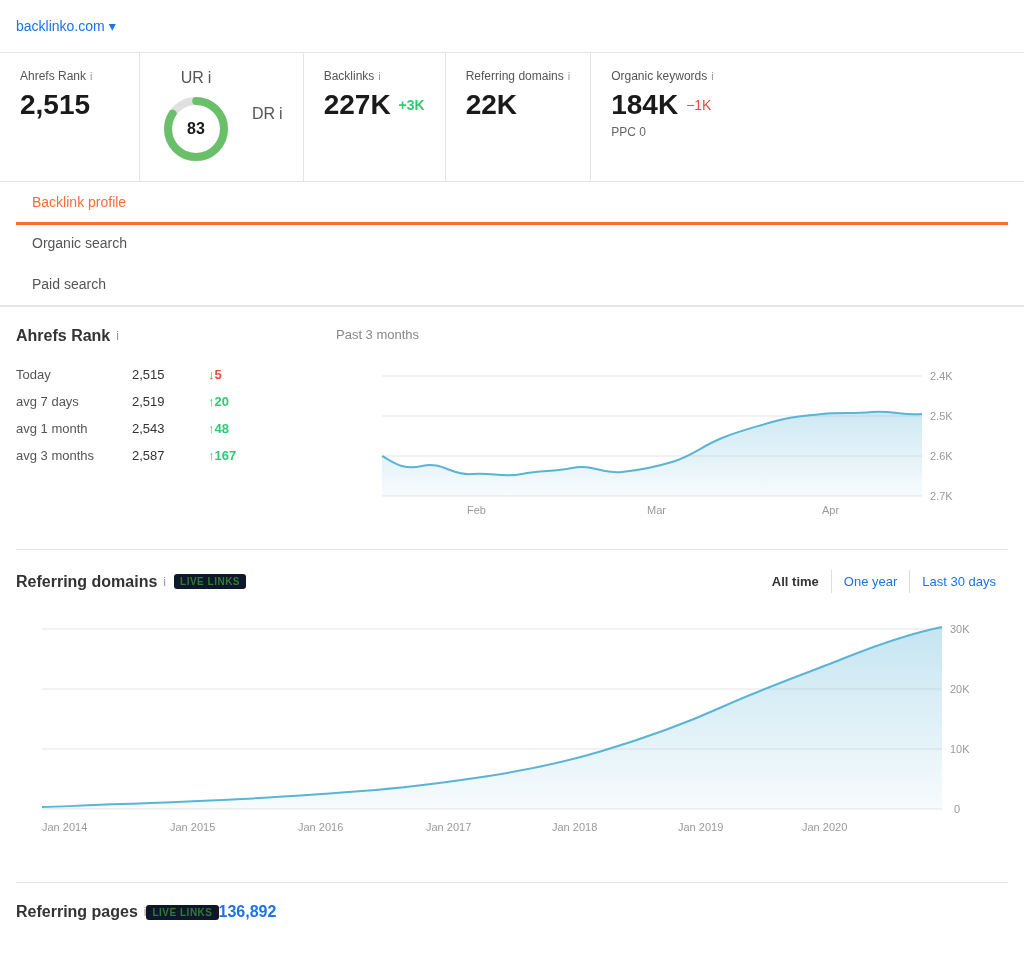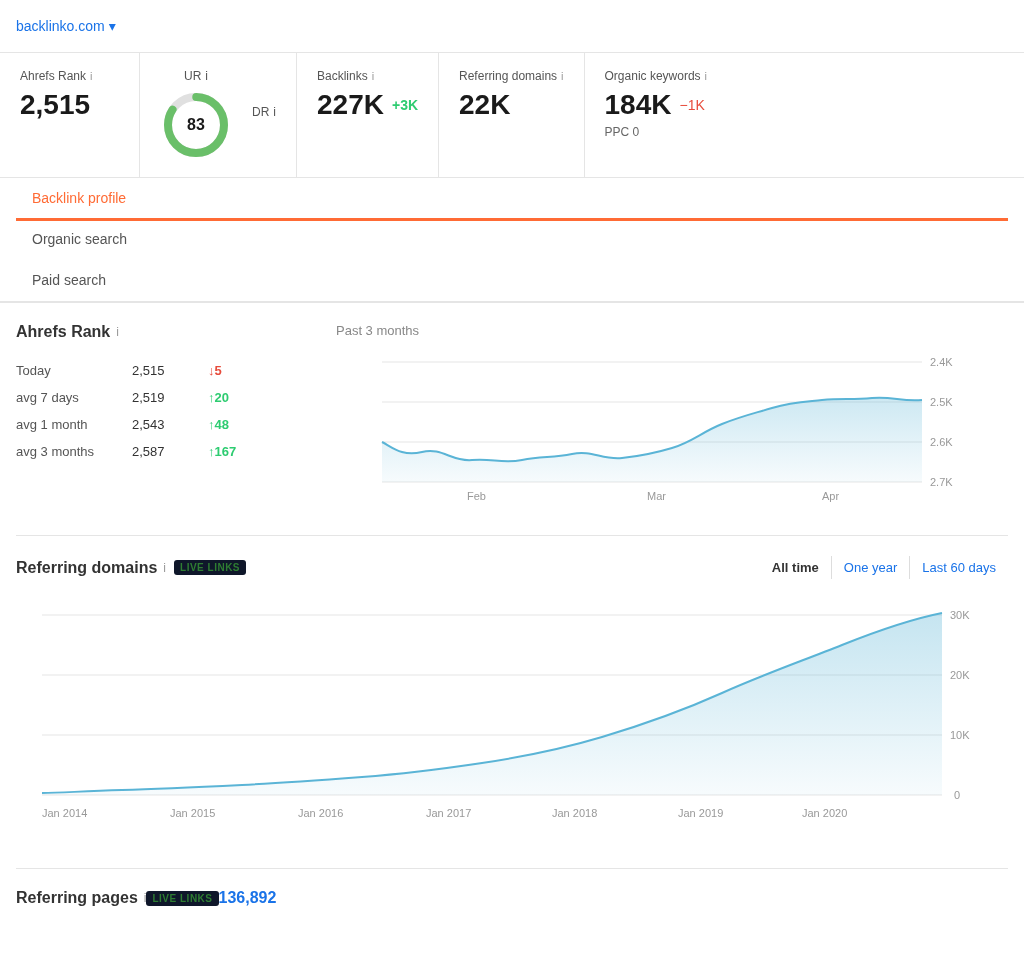--- a/index.html
+++ b/index.html
@@ -16,21 +16,21 @@
     .metric-label { font-size: 12px; color: #555; margin-bottom: 6px; display: flex; align-items: center; gap: 4px; }
     .metric-label .info-icon { color: #999; font-size: 11px; cursor: pointer; }
     .metric-value { font-size: 28px; font-weight: 700; color: #1a1a1a; display: flex; align-items: center; gap: 8px; }
     .metric-value .positive { color: #2ecc71; font-size: 14px; font-weight: 600; }
     .metric-value .negative { color: #e74c3c; font-size: 14px; font-weight: 400; }
     .metric-sub { font-size: 12px; color: #666; margin-top: 4px; }
 
     
     .donut-cell { padding: 16px 20px; border-right: 1px solid #e5e5e5; display: flex; gap: 20px; align-items: center; }
     .donut-wrapper { display: flex; flex-direction: column; align-items: center; }
-    .donut-label { font-size: 12px; color: #555; margin-bottom: 6px; display: flex; align-items: center; gap: 4px; text-align: right; }
+    .donut-label { font-size: 16px; color: #555; margin-bottom: 6px; display: flex; align-items: center; gap: 4px; text-align: right; }
     .donut-container { position: relative; width: 72px; height: 72px; }
     .donut-svg { width: 72px; height: 72px; }
     .donut-text { position: absolute; top: 50%; left: 50%; transform: translate(-50%, -50%); font-size: 16px; font-weight: 700; color: #1a1a1a; }
 
     
     .tabs-row { display: flex; border-bottom: 2px solid #e5e5e5; padding: 0 16px; flex-direction: column; }
     .tab { padding: 12px 16px; cursor: pointer; font-size: 14px; color: #555; border-bottom: 3px solid transparent; margin-bottom: -2px; }
     .tab.active { color: #ff6b35; border-bottom-color: #ff6b35; font-weight: 500; }
 
     
@@ -47,21 +47,21 @@
 
     .rank-table { width: 100%; }
     .rank-row { display: flex; align-items: flex-end; padding: 6px 0; gap: 16px; }
     .rank-row-label { color: #555; width: 100px; font-size: 13px; }
     .rank-row-value { width: 60px; font-size: 13px; color: #333; }
     .rank-row-change { font-size: 13px; font-weight: 600; display: flex; align-items: center; gap: 2px; }
     .rank-row-change.up { color: #2ecc71; }
     .rank-row-change.down { color: #e74c3c; }
 
     
-    .chart-period { font-size: 13px; color: #888; margin-bottom: 4px; }
+    .chart-period { font-size: 13px; color: #888; margin-bottom: 14px; }
 
     
     .chart-area { position: relative; background: #fff; }
 
     
     .rd-header { display: flex; align-items: center; justify-content: space-between; margin-bottom: 16px; }
     .rd-title-area { display: flex; align-items: center; gap: 8px; }
     .live-links-badge { background: #0f172a; color: #2e7d32; font-size: 10px; font-weight: 700; padding: 2px 6px; border-radius: 3px; letter-spacing: 0.5px; }
     .rd-time-filters { display: flex; align-items: center; gap: 0; font-size: 13px; }
     .rd-time-filters .filter-item { padding: 4px 12px; cursor: pointer; border-left: 1px solid #ddd; }
@@ -235,21 +235,21 @@
       <div class="rd-title-area">
         <div class="section-title" style="margin-bottom:0">
           <span>Referring domains</span>
           <span class="info-icon">i</span>
         </div>
         <span class="live-links-badge">LIVE LINKS</span>
       </div>
       <div class="rd-time-filters">
         <span class="filter-item">All time</span>
         <span class="filter-item link">One year</span>
-        <span class="filter-item link">Last 60 days</span>
+        <span class="filter-item link">Last 30 days</span>
       </div>
     </div>
 
     <div class="chart-area">
       <svg width="100%" height="240" viewBox="0 0 940 240">
         <defs>
           <linearGradient id="rdGrad" x1="0" y1="0" x2="0" y2="1">
             <stop offset="0%" stop-color="#5ab4d6" stop-opacity="0.35"></stop>
             <stop offset="100%" stop-color="#5ab4d6" stop-opacity="0.05"></stop>
           </linearGradient>

